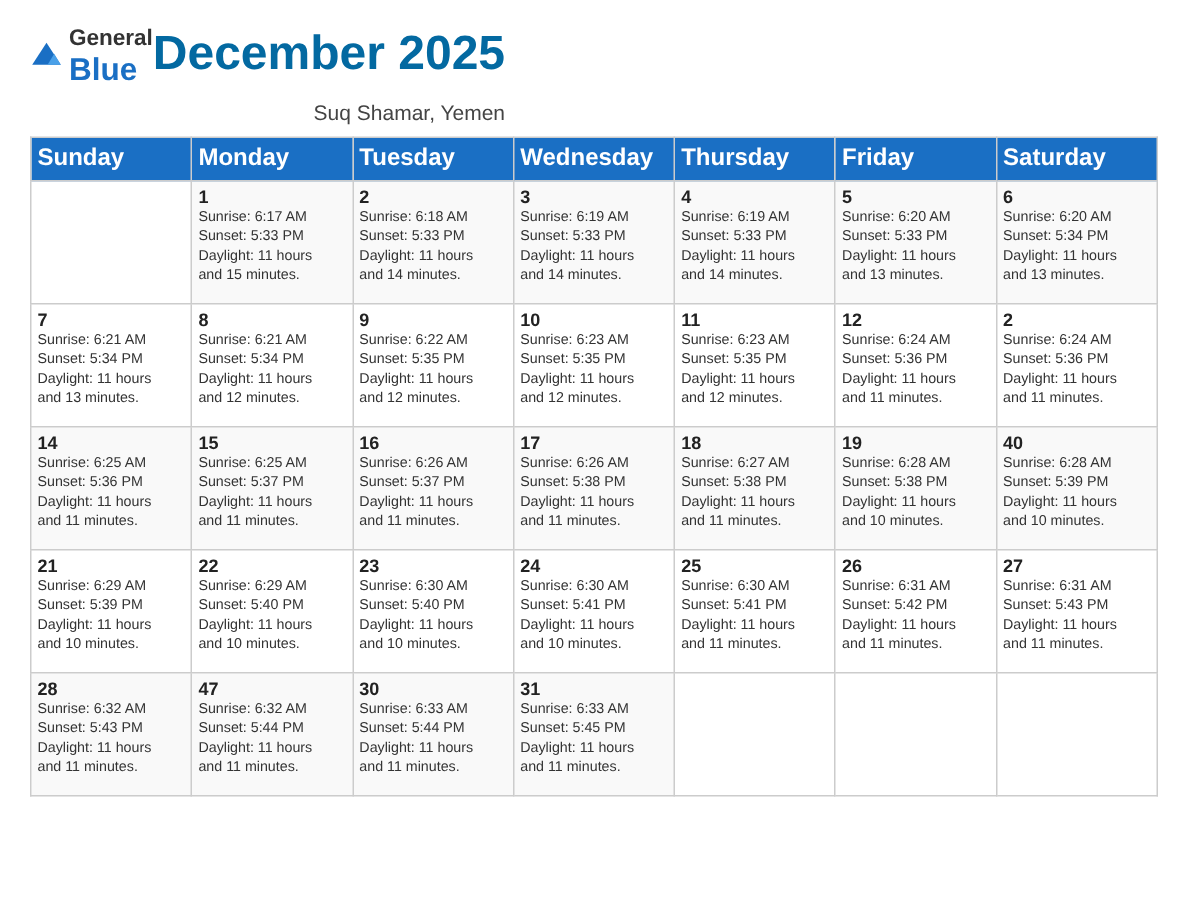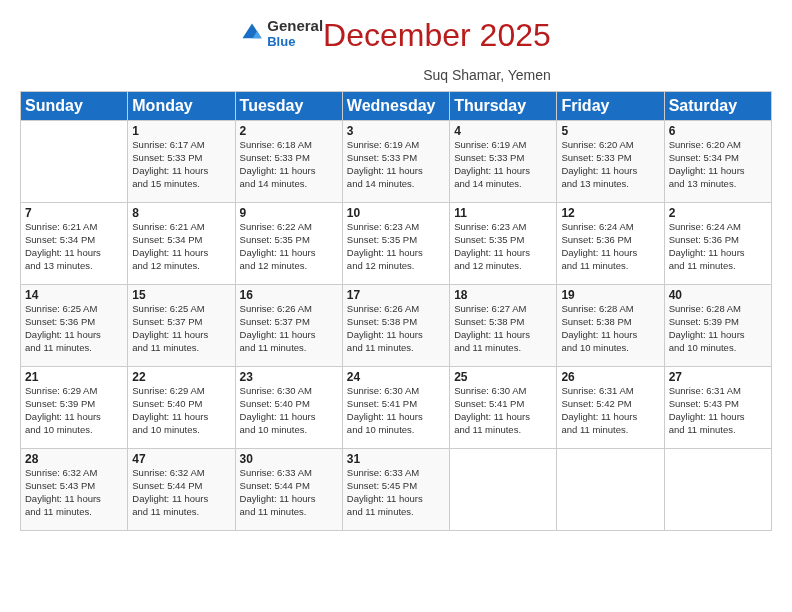--- a/index.html
+++ b/index.html
@@ -11,55 +11,55 @@
       overflow: hidden;
     }
     .page {
       width: 792px;
       height: 612px;
       padding: 18px 20px 10px 20px;
       background: #fff;
     }
     .header {
       display: flex;
-      justify-content: center;
+      justify-content: flex-start;
       align-items: flex-start;
       margin-bottom: 8px;
     }
     .logo {
       display: flex;
       align-items: center;
       gap: 4px;
     }
     .logo-text {
       display: flex;
       flex-direction: column;
       line-height: 1.1;
     }
     .logo-general {
       font-size: 15px;
       font-weight: bold;
       color: #333;
     }
     .logo-blue {
-      font-size: 13px;
+      font-size: 21px;
       font-weight: bold;
       color: #1a6fc4;
     }
     .logo-icon {
       width: 22px;
       height: 22px;
     }
     .title-block {
       text-align: right;
     }
     .month-title {
       font-size: 32px;
-      font-weight: normal;
-      color: #b91c1c;
+      font-weight: bold;
+      color: #0369a1;
       line-height: 1.1;
     }
     .subtitle {
       font-size: 14px;
       color: #444;
       margin-top: 14px;
     }
     .calendar {
       width: 100%;
       border-collapse: collapse;

